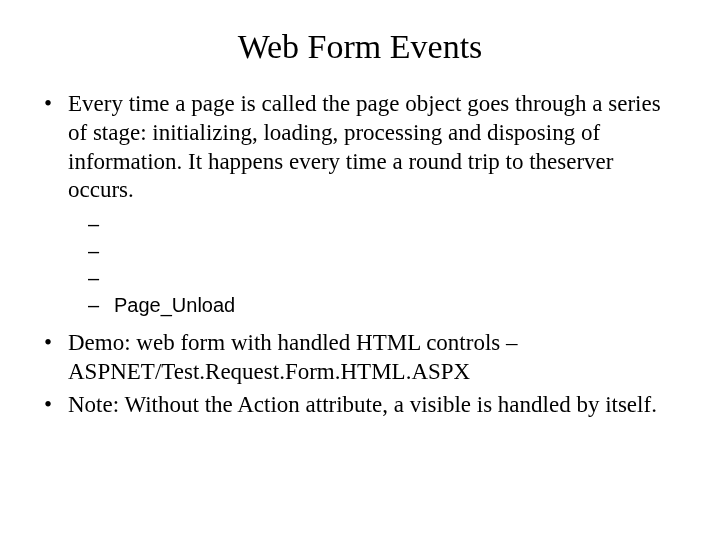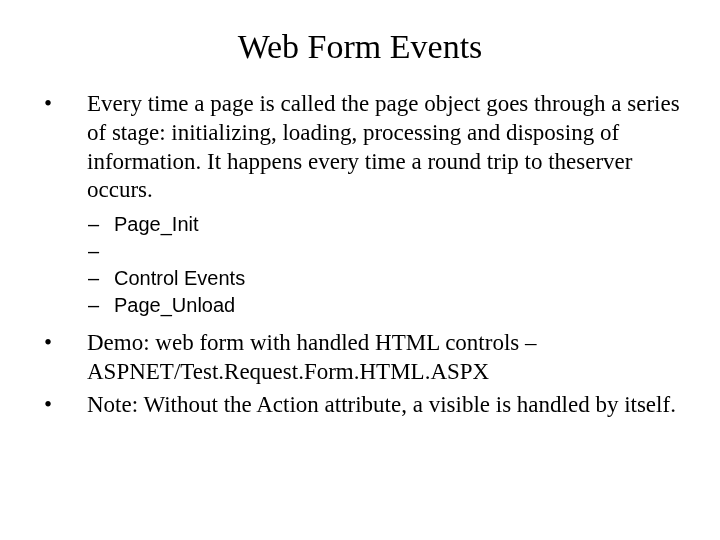--- a/index.html
+++ b/index.html
@@ -27,21 +27,20 @@
       line-height: 1.25;
       margin-bottom: 4px;
     }
     .bullet-marker {
       flex: 0 0 28px;
       text-align: left;
       padding-left: 4px;
     }
     .bullet-text {
       flex: 1;
-      margin-left: 19px;
     }
     .sub-list {
       list-style: none;
       margin: 6px 0 10px 0;
     }
     .sub-item {
       display: flex;
       font-size: 20px;
       font-family: Arial, Helvetica, sans-serif;
       line-height: 1.35;
@@ -62,28 +61,26 @@
 
 <ul class="bullet-list">
   <li class="bullet-item">
     <span class="bullet-marker">•</span>
     <span class="bullet-text">Every time a page is called the page object goes through a series of stage: initializing, loading, processing and disposing of information.  It happens every time a round trip to theserver occurs.</span>
   </li>
 
   <ul class="sub-list">
     <li class="sub-item">
       <span class="sub-marker">–</span>
-      <span class="sub-text">Page_Init</span>
     </li>
     <li class="sub-item">
       <span class="sub-marker">–</span>
     </li>
     <li class="sub-item">
       <span class="sub-marker">–</span>
-      <span class="sub-text">Control Events</span>
     </li>
     <li class="sub-item">
       <span class="sub-marker">–</span>
       <span class="sub-text">Page_Unload</span>
     </li>
   </ul>
 
   <li class="bullet-item">
     <span class="bullet-marker">•</span>
     <span class="bullet-text">Demo: web form with handled HTML controls – ASPNET/Test.Request.Form.HTML.ASPX</span>

